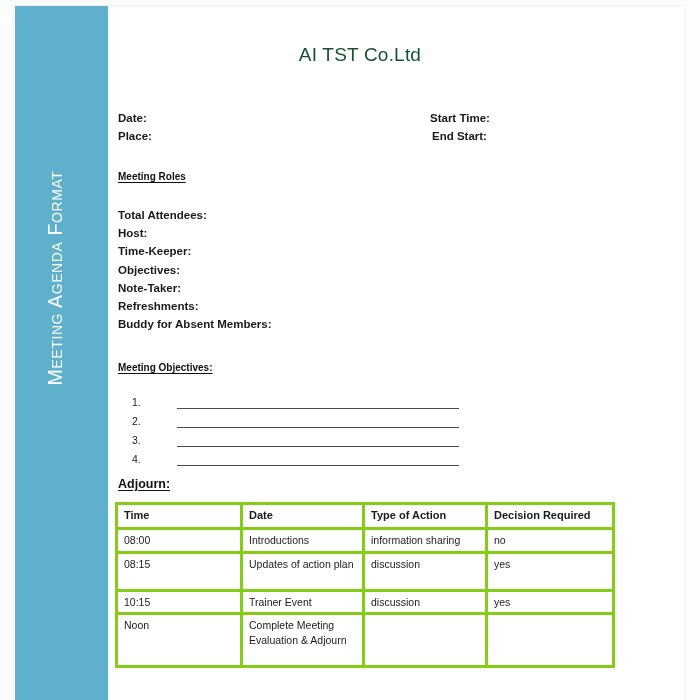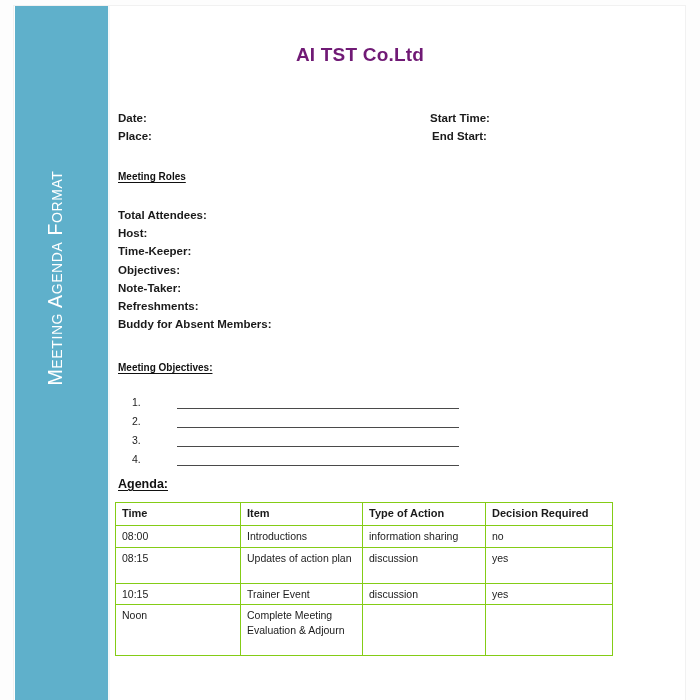--- a/index.html
+++ b/index.html
@@ -72,23 +72,23 @@
     color: #111111;
   }
 
   #doc-title {
     position: absolute;
     left: 0;
     top: 38px;
     width: 500px;
     text-align: center;
     font-size: 19px;
-    font-weight: bold;
+    font-weight: normal;
     letter-spacing: 0.2px;
-    color: #701a75;
+    color: #14532d;
   }
 
   .field-label {
     position: absolute;
     font-size: 11.5px;
     font-weight: bold;
     color: #1a1a1a;
     white-space: nowrap;
     text-align: center;
   }
@@ -155,21 +155,21 @@
   #agenda-table {
     position: absolute;
     left: 5px;
     top: 496px;
     width: 497px;
     border-collapse: collapse;
     table-layout: fixed;
   }
   #agenda-table th,
   #agenda-table td {
-    border: 1px solid #84cc16;
+    border: 3px solid #84cc16;
     font-size: 10.5px;
     color: #1b1b1b;
     text-align: left;
     vertical-align: top;
     padding: 3px 5px 3px 6px;
     font-weight: normal;
     line-height: 14.5px;
   }
   #agenda-table th {
     font-weight: bold;
@@ -231,33 +231,33 @@
         <div class="objective-row">
           <span class="objective-num">3.</span>
           <span class="objective-rule"></span>
         </div>
         <div class="objective-row">
           <span class="objective-num">4.</span>
           <span class="objective-rule"></span>
         </div>
       </div>
 
-    <div class="section-heading" id="agenda-heading">Agenda:</div>
+    <div class="section-heading" id="agenda-heading">Adjourn:</div>
 
     <table id="agenda-table">
       <colgroup>
         <col class="c-time">
           <col class="c-item">
           <col class="c-type">
           <col class="c-dec">
       </colgroup>
       <thead>
         <tr id="agenda-head-row">
             <th>Time</th>
-            <th>Item</th>
+            <th>Date</th>
             <th>Type of Action</th>
             <th>Decision Required</th>
           </tr>
       </thead>
       <tbody id="agenda-body">
           <tr class="r-short">
             <td>08:00</td>
             <td>Introductions</td>
             <td>information sharing</td>
             <td>no</td>

